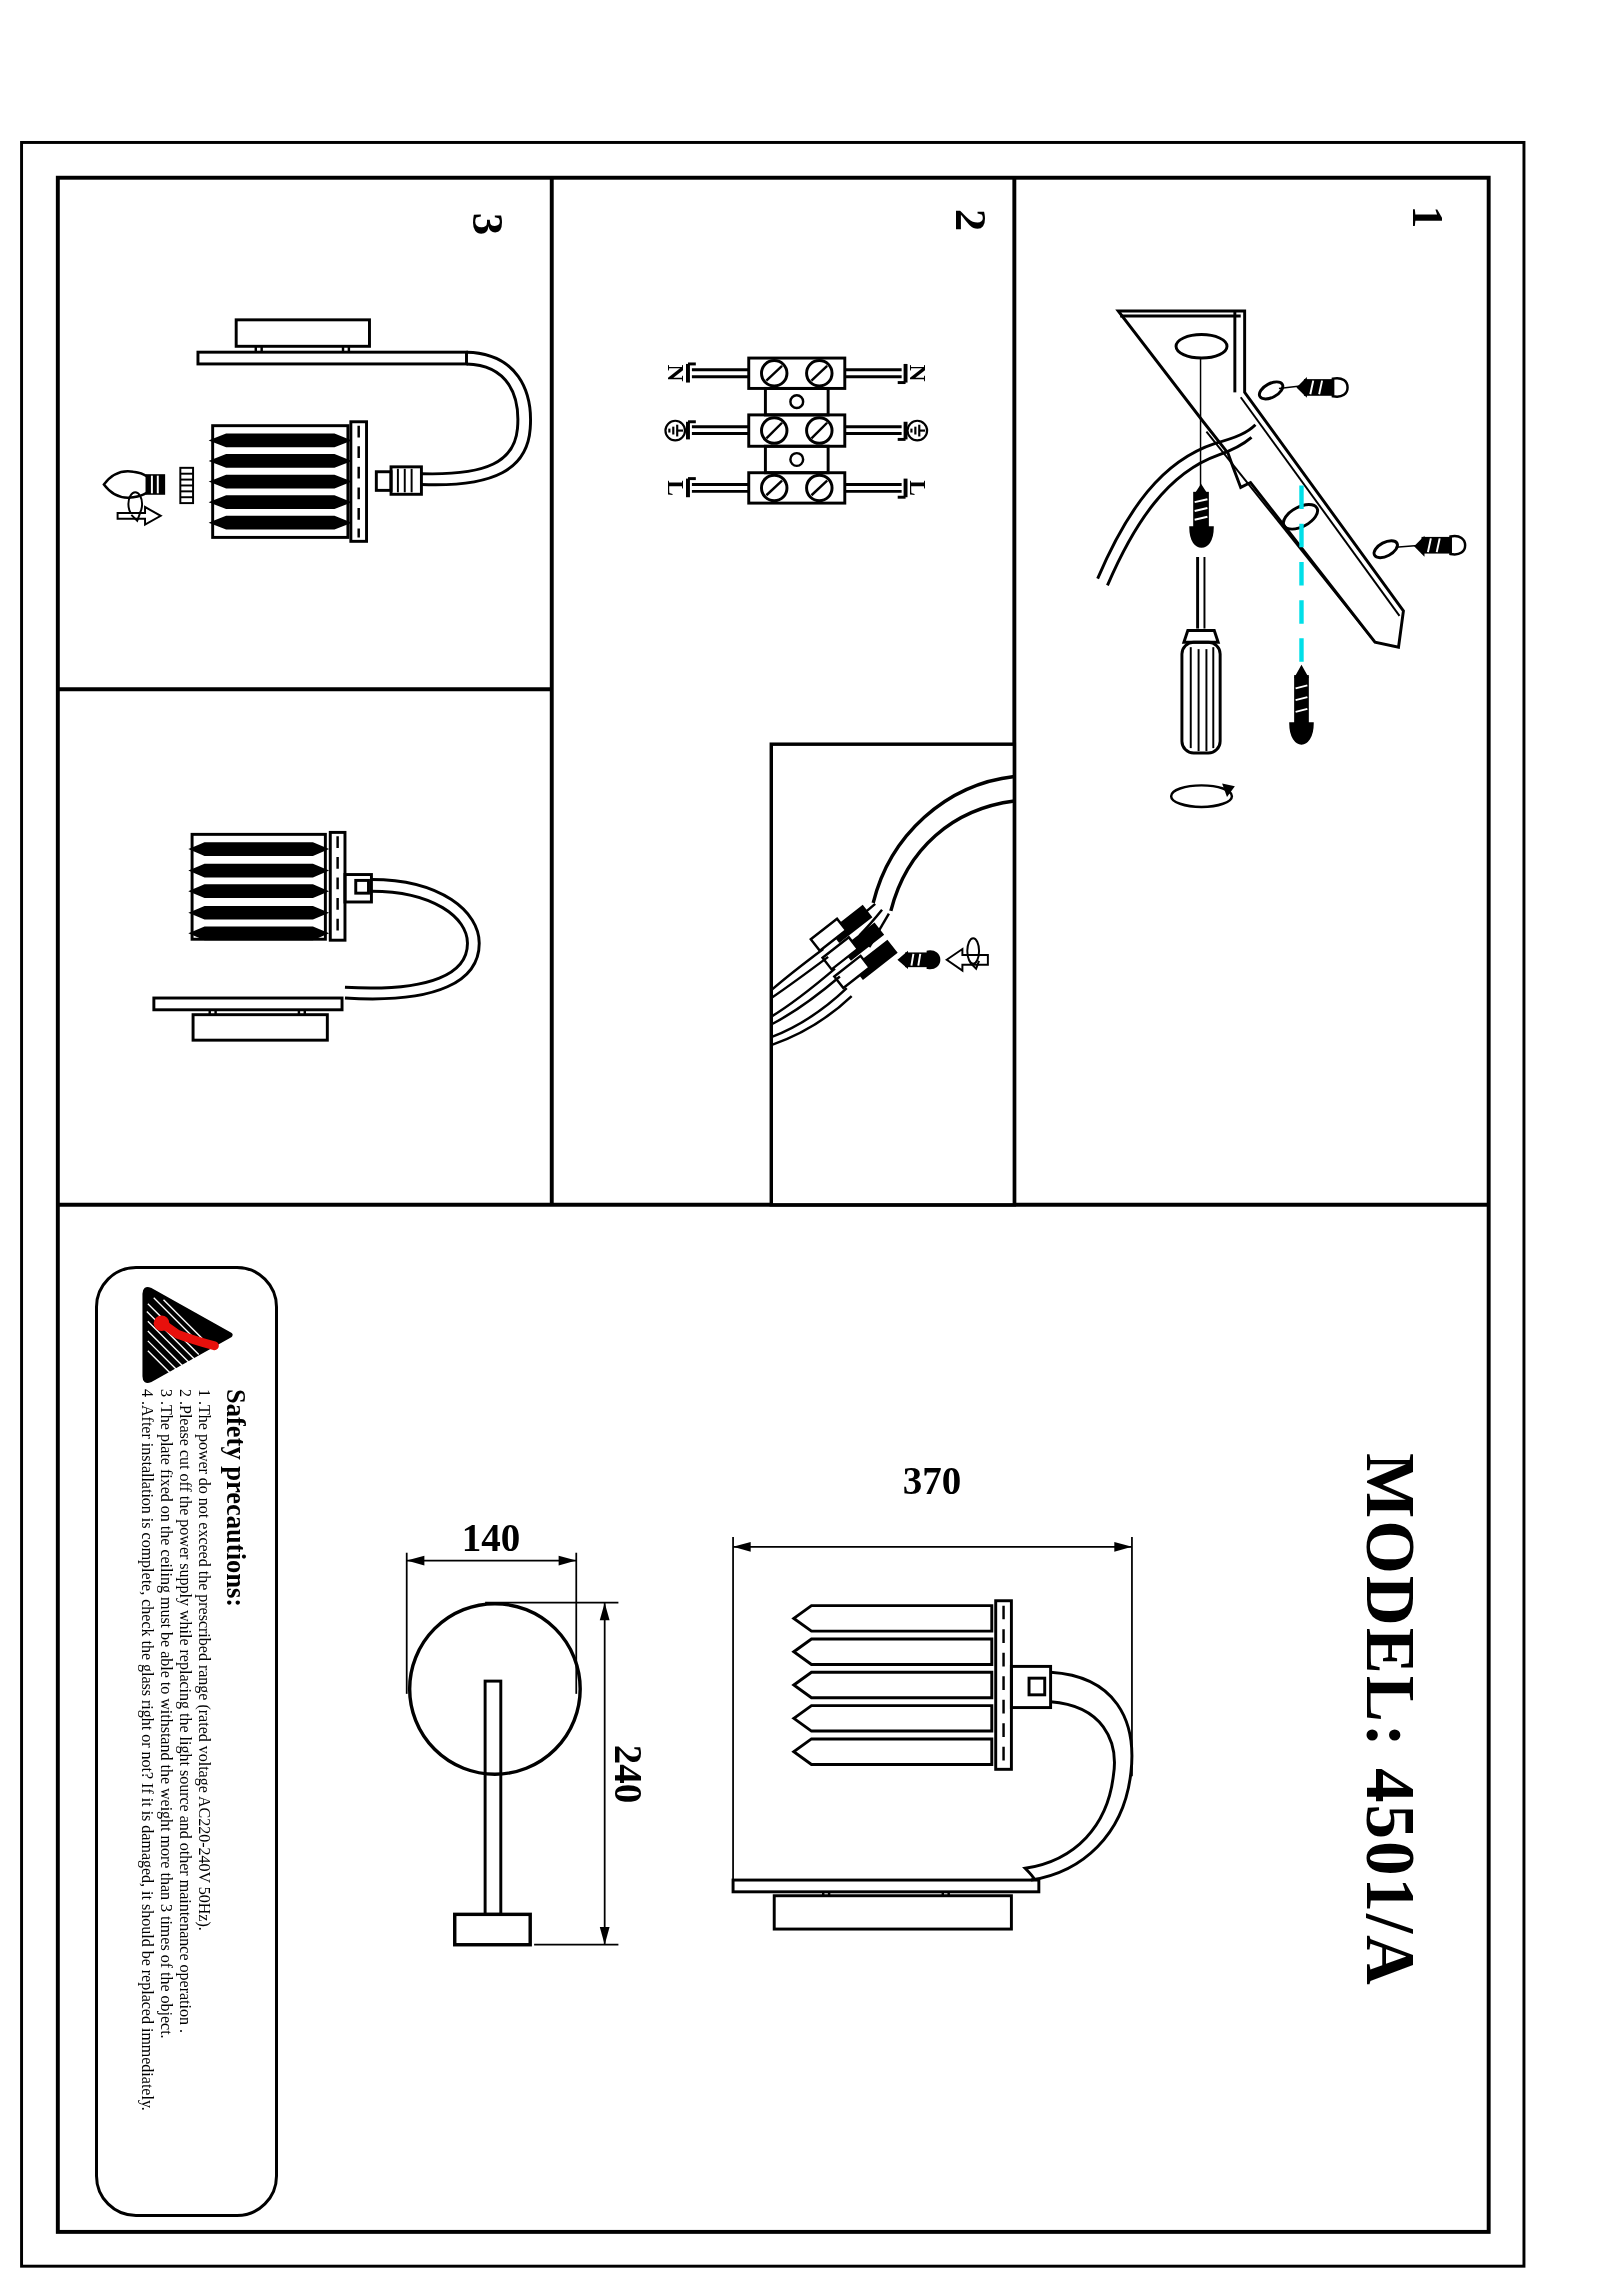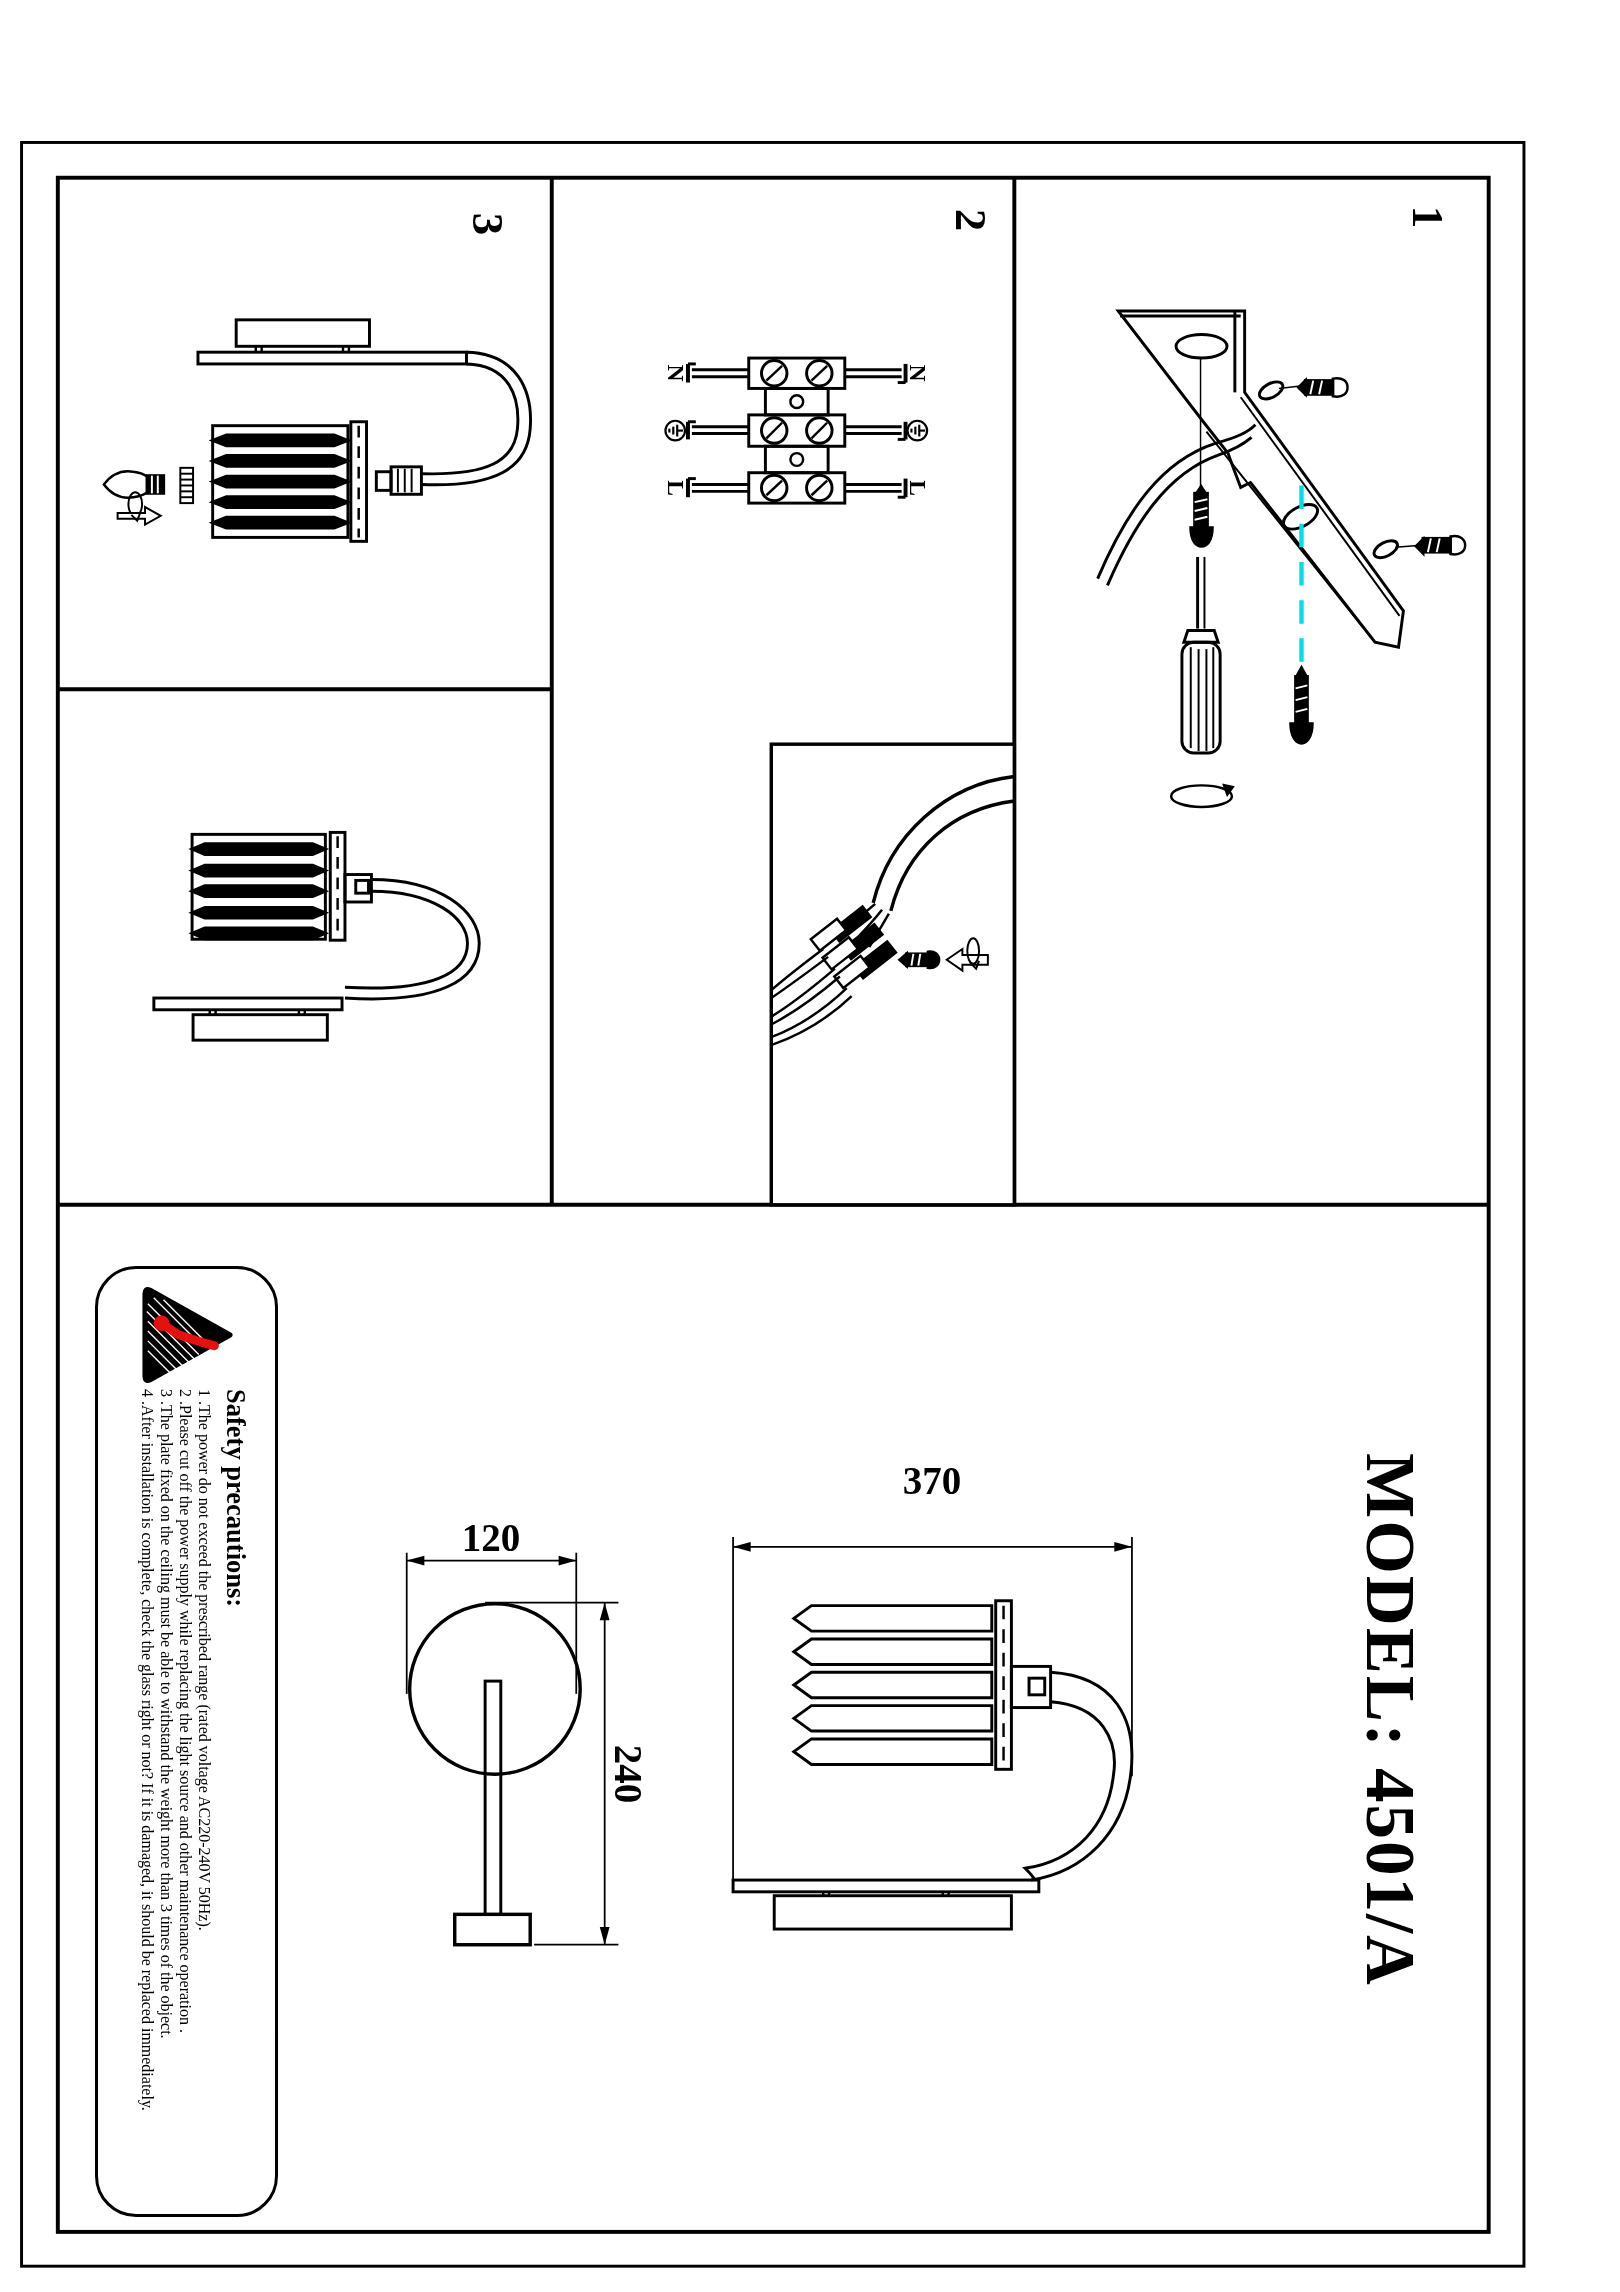--- a/index.html
+++ b/index.html
@@ -352,21 +352,21 @@
 
 <div class="v-label panel-num" style="left:1427px;top:217px;">1</div>
 <div class="v-label panel-num" style="left:970px;top:220px;">2</div>
 <div class="v-label panel-num" style="left:487px;top:224px;">3</div>
 
 <div class="v-label wire-label" style="left:675px;top:373px;">N</div>
 <div class="v-label wire-label" style="left:917px;top:373px;">N</div>
 <div class="v-label wire-label" style="left:675px;top:488px;">L</div>
 <div class="v-label wire-label" style="left:917px;top:488px;">L</div>
 
-<div class="h-label dim-label" style="left:491px;top:1537px;">120</div>
+<div class="h-label dim-label" style="left:491px;top:1537px;">140</div>
 <div class="v-label dim-label" style="left:628px;top:1774px;">240</div>
 <div class="h-label dim-label" style="left:932px;top:1480px;">370</div>
 
 <div class="v-label model-label" style="left:1389px;top:1720px;">MODEL: 4501/A</div>
 
 <div class="rot-block safety-box">
   <svg class="abs" style="left:14.7px;top:39px;" width="102" height="96" viewBox="0 0 104 98">
     <path d="M52,6 L98,88 Q100,93 94,93 L10,93 Q4,93 6,88 Z" fill="#000" stroke="#000" stroke-width="5" stroke-linejoin="round"></path>
     <g stroke="#fff" stroke-width="1.4">
       <line x1="20" y1="90" x2="72" y2="38"></line>

